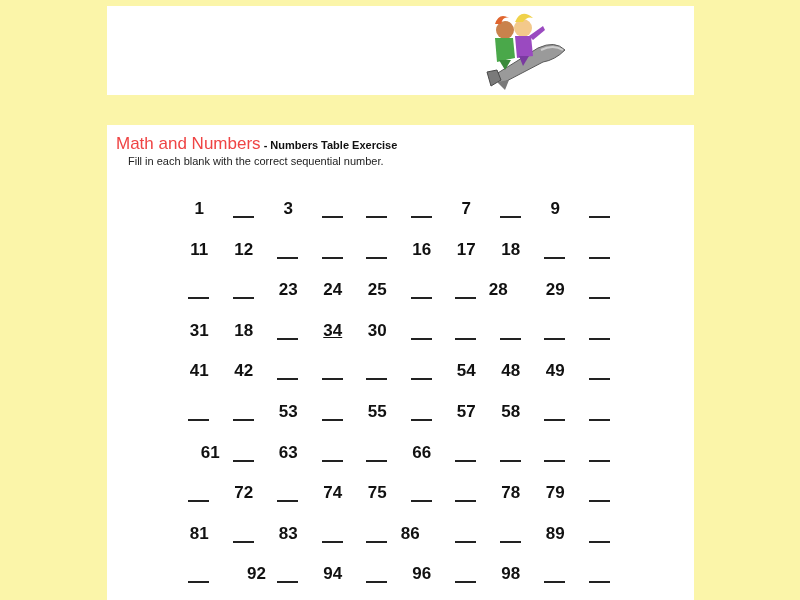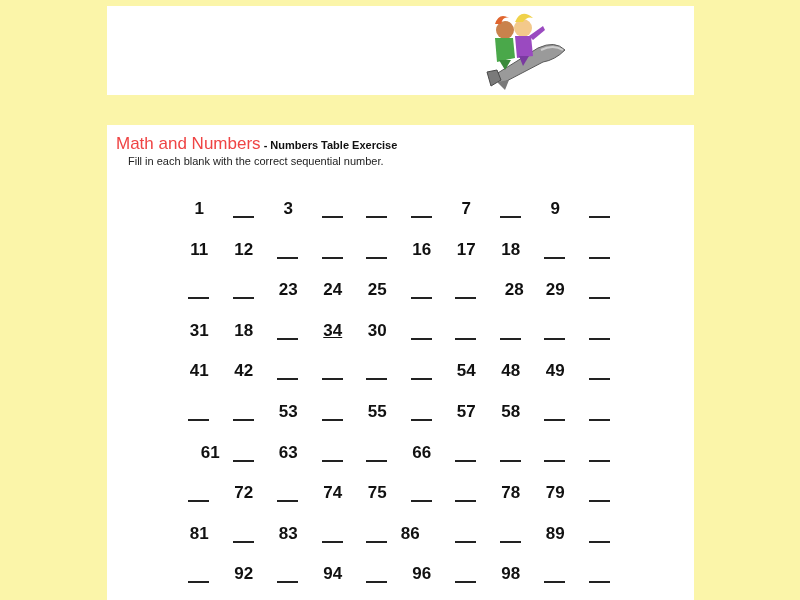--- a/index.html
+++ b/index.html
@@ -180,21 +180,21 @@
         </div>
         <div class="cell" style="left: 89px;"><span class="num">23</span></div>
         <div class="cell" style="left: 133.5px;"><span class="num">24</span></div>
         <div class="cell" style="left: 178px;"><span class="num">25</span></div>
         <div class="cell" style="left: 222.5px;">
           <div class="blank"></div>
         </div>
         <div class="cell" style="left: 267px;">
           <div class="blank"></div>
         </div>
-        <div class="cell" style="left: 315px;"><span class="num">28</span></div>
+        <div class="cell" style="left: 299px;"><span class="num">28</span></div>
         <div class="cell" style="left: 356px;"><span class="num">29</span></div>
         <div class="cell" style="left: 400.5px;">
           <div class="blank"></div>
         </div>
       </div>
       <div class="row" style="top: 121.8px;">
         <div class="cell" style="left: 0px;"><span class="num">31</span></div>
         <div class="cell" style="left: 44.5px;"><span class="num">18</span></div>
         <div class="cell" style="left: 89px;">
           <div class="blank"></div>
@@ -332,21 +332,21 @@
         </div>
         <div class="cell" style="left: 356px;"><span class="num">89</span></div>
         <div class="cell" style="left: 400.5px;">
           <div class="blank"></div>
         </div>
       </div>
       <div class="row" style="top: 365.4px;">
         <div class="cell" style="left: 0px;">
           <div class="blank"></div>
         </div>
-        <div class="cell" style="left: 44.5px;"><span class="num">92</span></div>
+        <div class="cell" style="left: 44.5px; text-align: right;"><span class="num">92</span></div>
         <div class="cell" style="left: 89px;">
           <div class="blank"></div>
         </div>
         <div class="cell" style="left: 133.5px;"><span class="num">94</span></div>
         <div class="cell" style="left: 178px;">
           <div class="blank"></div>
         </div>
         <div class="cell" style="left: 222.5px;"><span class="num">96</span></div>
         <div class="cell" style="left: 267px;">
           <div class="blank"></div>

